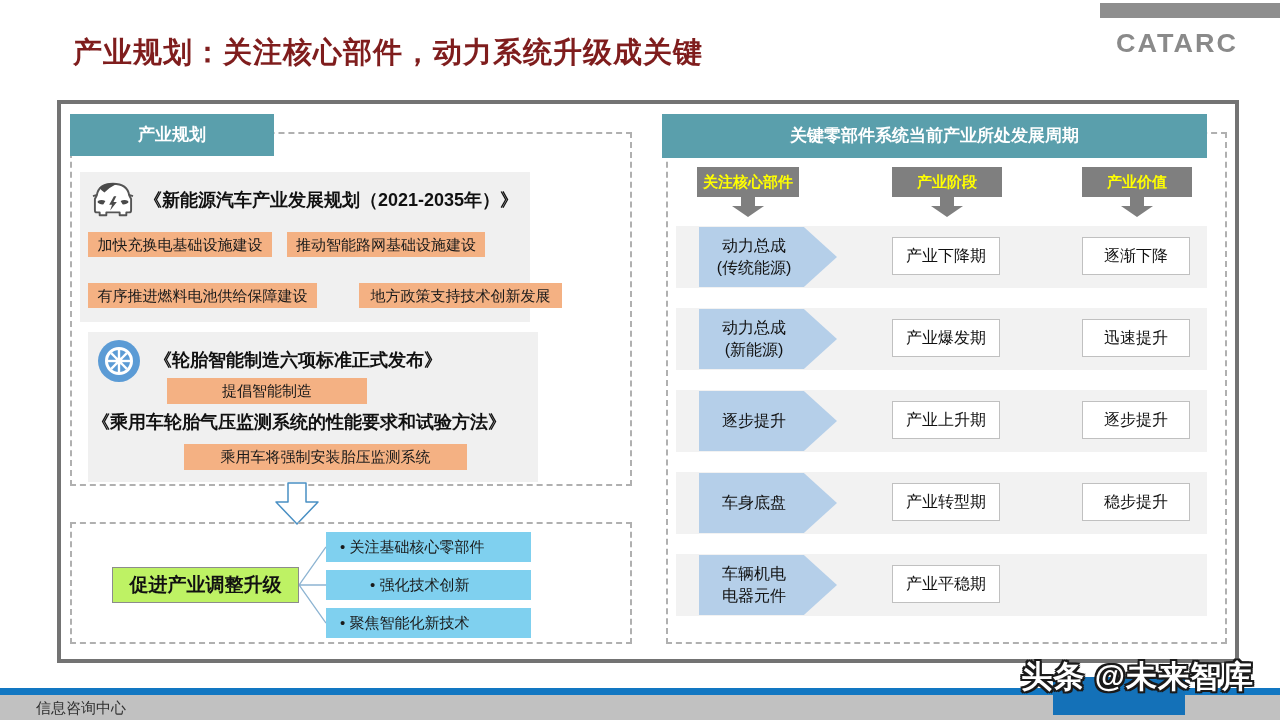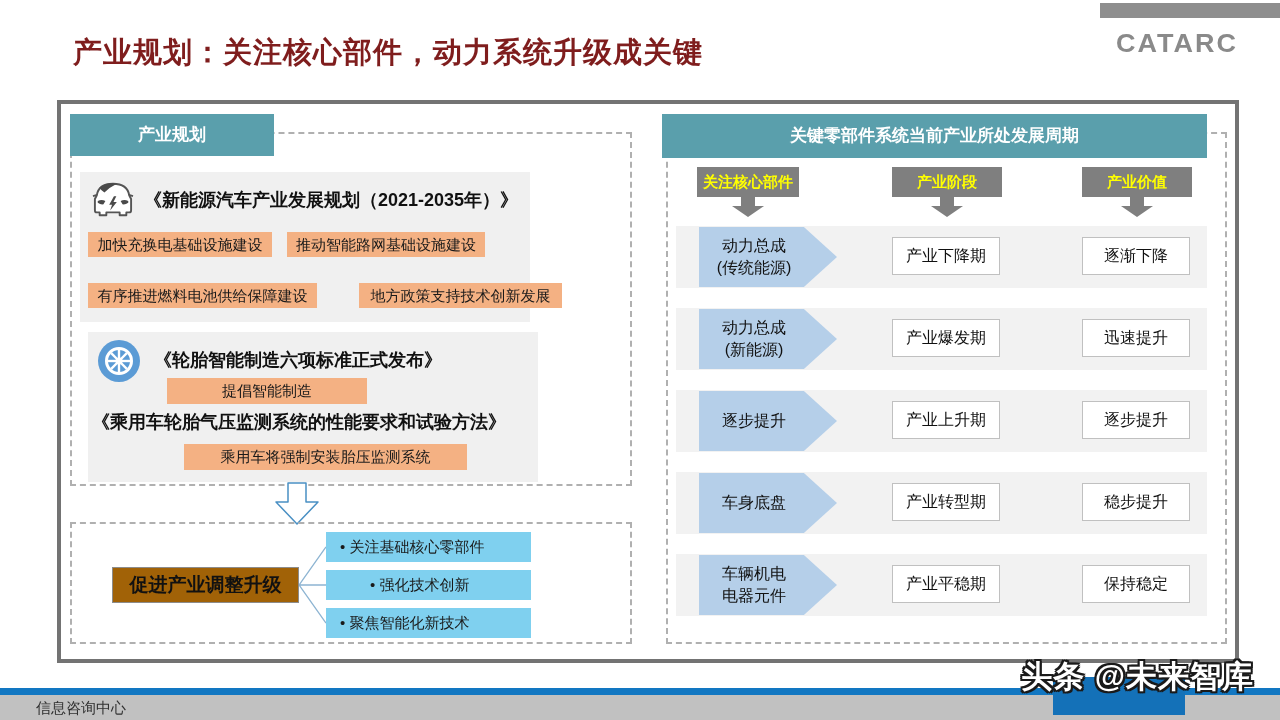--- a/index.html
+++ b/index.html
@@ -38,21 +38,21 @@
   .tag-a0 { left:8px;   top:60px;  width:184px; }
   .tag-a1 { left:207px; top:60px;  width:198px; }
   .tag-a2 { left:8px;   top:111px; width:229px; }
   .tag-a3 { left:279px; top:111px; width:203px; }
   .tag-b1 { left:79px;  top:46px;  width:200px; height:26px; line-height:26px; }
   .tag-b2 { left:96px;  top:112px; width:283px; height:26px; line-height:26px; }
 
   .big-arrow { position:absolute; left:213px; top:378px; }
 
   .conclusion-label { position:absolute; left:51px; top:463px; width:187px; height:36px;
-                      background:#a16207; border:1px solid #8c8c8c; color:#111;
+                      background:#bef264; border:1px solid #8c8c8c; color:#111;
                       font-size:19px; font-weight:bold; text-align:center; line-height:34px; }
   .connector-svg { position:absolute; left:238px; top:428px; }
   .point-box { position:absolute; left:265px; width:205px; height:30px; background:#7fd0ef;
                font-size:15px; color:#1a1a1a; line-height:30px; padding-left:14px; }
   .point-box::before { content:"•  "; }
   .pb0 { top:428px; } .pb1 { top:466px;padding-left:44px; } .pb2 { top:504px; }
 
   
   .dashed3 { left:605px; top:28px; width:561px; height:512px; }
   .rp-header { position:absolute; left:601px; top:10px; width:545px; height:44px; background:#5a9fac;
@@ -197,21 +197,20 @@
     </div>
     <div class="cycle-row" style="top:368px">
       <div class="pentagon">车身底盘</div>
       <div class="stage-box">产业转型期</div>
       <div class="value-box">稳步提升</div>
     </div>
     <div class="cycle-row" style="top:450px">
       <div class="pentagon">车辆机电
 电器元件</div>
       <div class="stage-box">产业平稳期</div>
-      <div class="value-box">保持稳定</div>
     </div>
 
   </div>
 
   <div class="footer-blue"></div>
   <div class="footer-gray"></div>
   <div class="footer-text">信息咨询中心</div>
   <div class="wm-blue-rect"></div>
   <div class="watermark">头条 @未来智库</div>
 

